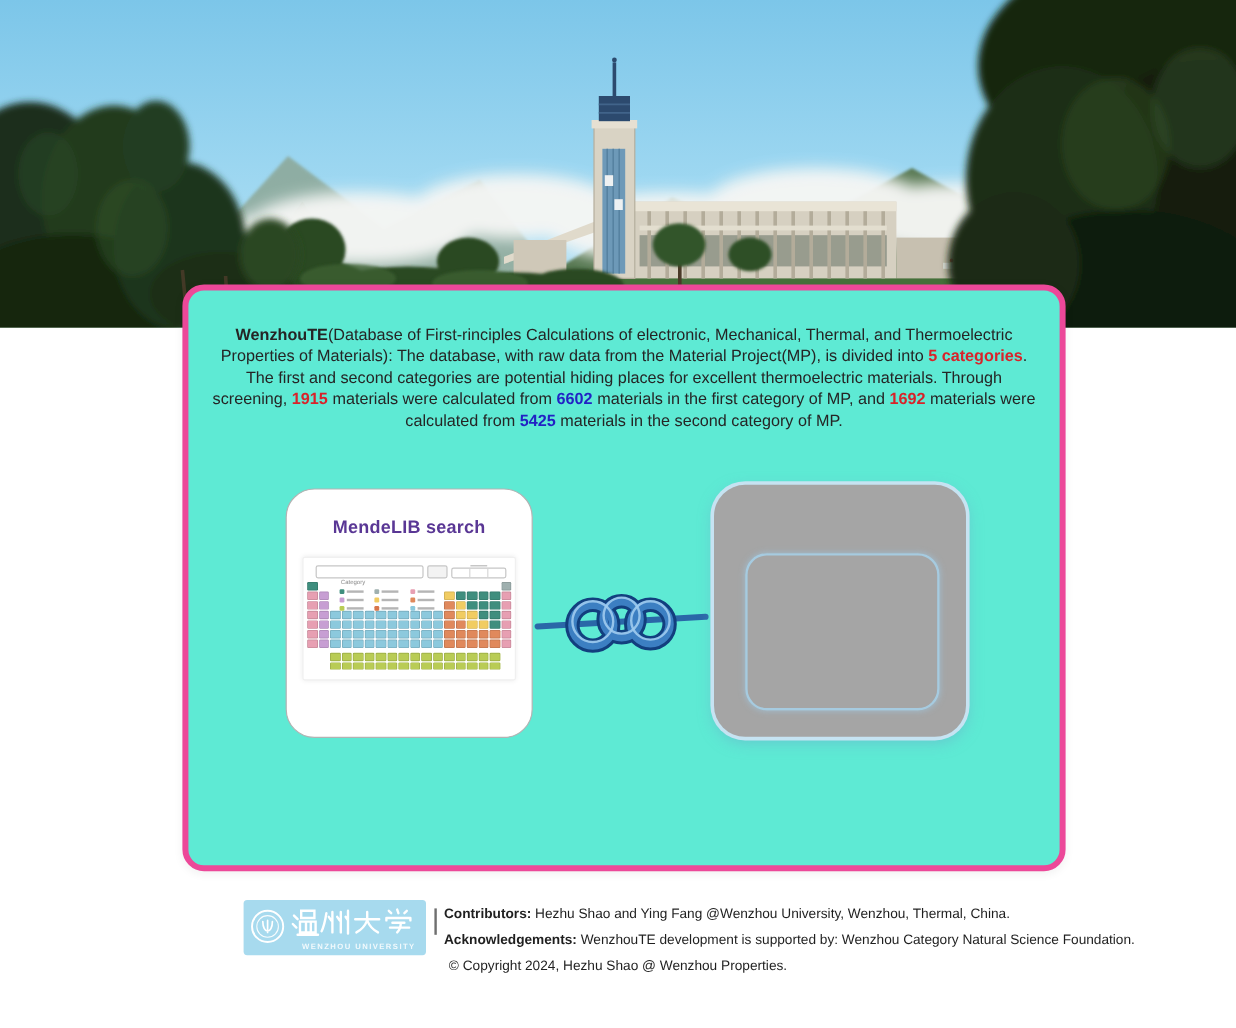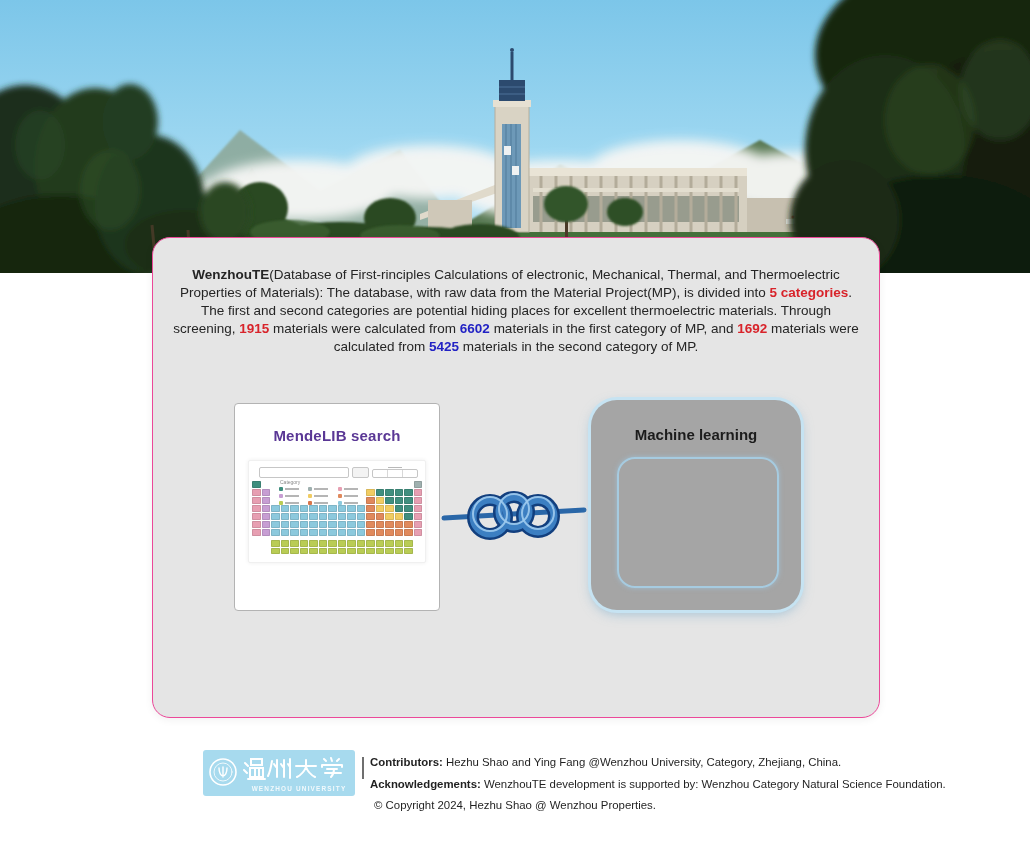--- a/index.html
+++ b/index.html
@@ -4,31 +4,31 @@
 <title>WenzhouTE</title>
 <style>
   html,body{margin:0;padding:0;background:#ffffff;}
   body{width:1030px;height:857px;position:relative;overflow:hidden;
        font-family:"Liberation Sans","DejaVu Sans",sans-serif;color:#222;}
   .hero{position:absolute;left:0;top:0;width:1030px;height:273px;overflow:hidden;}
   .hero svg{display:block;width:100%;height:100%;}
 
   
   .card{position:absolute;left:152px;top:237px;width:726px;height:479px;
-        background:#e5e5e5;border:1px solid #ec4899;border-radius:18px;
+        background:#5eead4;border:5px solid #ec4899;border-radius:18px;
         box-shadow:0 2px 8px rgba(0,0,0,.06);z-index:5;}
   .intro{padding:14px 20px 0 20px;text-align:center;font-size:13.5px;
          line-height:18.2px;color:#252525;}
   .intro b{font-weight:bold;}
   .intro .red{color:#d8232a;font-weight:bold;}
   .intro .blue{color:#2222c4;font-weight:bold;}
 
   
   .mendelib{position:absolute;left:81px;top:165px;width:204px;height:206px;
-            background:#ffffff;border:1.5px solid #b3b3b3;border-radius:4px;}
+            background:#ffffff;border:1.5px solid #b3b3b3;border-radius:24px;}
   .mendelib-title{margin-top:23px;text-align:center;font-size:15px;font-weight:bold;
                   color:#5a3795;letter-spacing:.2px;}
   .ptable{position:relative;width:176px;height:98px;margin:16px auto 0 auto;
           background:#ffffff;border:1px solid #f0f0f0;border-radius:2px;
           box-shadow:0 0 4px rgba(0,0,0,.07);padding-top:3px;}
   .pt-toolbar{display:flex;align-items:center;gap:3px;padding:2px 8px 0 10px;height:12px;}
   .pt-search{width:88px;height:9px;background:#fff;border:1px solid #c6c6c6;border-radius:2px;}
   .pt-btn{width:15px;height:9px;background:#f3f3f3;border:1px solid #c6c6c6;border-radius:2px;}
   .pt-seg{margin-left:auto;width:44px;height:11px;display:flex;flex-direction:column;align-items:center;}
   .pt-seg .lbl{width:14px;height:2px;background:#b9b9b9;margin-bottom:1px;}
@@ -371,21 +371,20 @@
         <circle cx="73" cy="36" r="15" stroke="#3c7fc2" stroke-width="7"></circle>
         <circle cx="97" cy="40" r="16" stroke="#3c7fc2" stroke-width="7"></circle>
         <circle cx="49" cy="38" r="17" stroke="#9ecbee" stroke-width="2" opacity=".9"></circle>
         <circle cx="73" cy="33" r="15" stroke="#9ecbee" stroke-width="2" opacity=".9"></circle>
         <circle cx="97" cy="37" r="16" stroke="#9ecbee" stroke-width="2" opacity=".9"></circle>
       </g>
     </svg>
   </div>
 
   <div class="mlpanel">
-    <div class="ml-title">Machine learning</div>
     <div class="ml-inner"></div>
   </div>
 </div>
 
 <div class="logo">
   <svg width="152" height="46" viewBox="0 0 152 46">
     <g stroke="#ffffff" fill="none" stroke-linecap="round">
       <circle cx="20" cy="22" r="13" stroke-width="1.6"></circle>
       <circle cx="20" cy="22" r="9" stroke-width=".9" opacity=".9"></circle>
       <path d="M16,18 c0,5 2,8 4,8 c2,0 4,-3 4,-8 M20,17 v10" stroke-width="1.4"></path>
@@ -394,16 +393,16 @@
       <path d="M2,7 l3,3 M1,14 l3,3 M8,3 h11 v6 h-11 z M7,12 h13 v9 h-13 z M12,12 v9 M16,12 v9 M5,23 h17"></path>
       <path d="M29,5 c-1,6 -2,11 -4,15 M31,8 l2,3 M38,8 l2,3 M45,8 l2,3 M34,4 v17 M41,4 v17 M47,3 v19"></path>
       <path d="M53,10 h20 M63,4 v7 M63,11 c-2,5 -5,8 -9,10 M63,11 c2,5 5,8 9,10"></path>
       <path d="M81,3 l2,2 M88,2 l1,3 M96,3 l-2,2 M79,9 h20 M79,9 v2 M99,9 v2 M84,13 h10 M91,13 c0,4 -1,6 -3,8 M82,17 h16"></path>
     </g>
     <text x="96" y="41" font-size="6.4" letter-spacing="1.2" fill="#ffffff" opacity=".85" text-anchor="middle" font-weight="bold">WENZHOU UNIVERSITY</text>
   </svg>
 </div>
 <div class="footer-divider"></div>
 <div class="credits">
-  <div><b>Contributors:</b><span> Hezhu Shao and Ying Fang @Wenzhou University, Category, Zhejiang, China.</span></div>
+  <div><b>Contributors:</b><span> Hezhu Shao and Ying Fang @Wenzhou University, Wenzhou, Thermal, China.</span></div>
   <div><b>Acknowledgements:</b><span> WenzhouTE development is supported by: Wenzhou Category Natural Science Foundation.</span></div>
 </div>
 <div class="copyright">© Copyright 2024, Hezhu Shao @ Wenzhou Properties.</div>
 
 </body></html>

